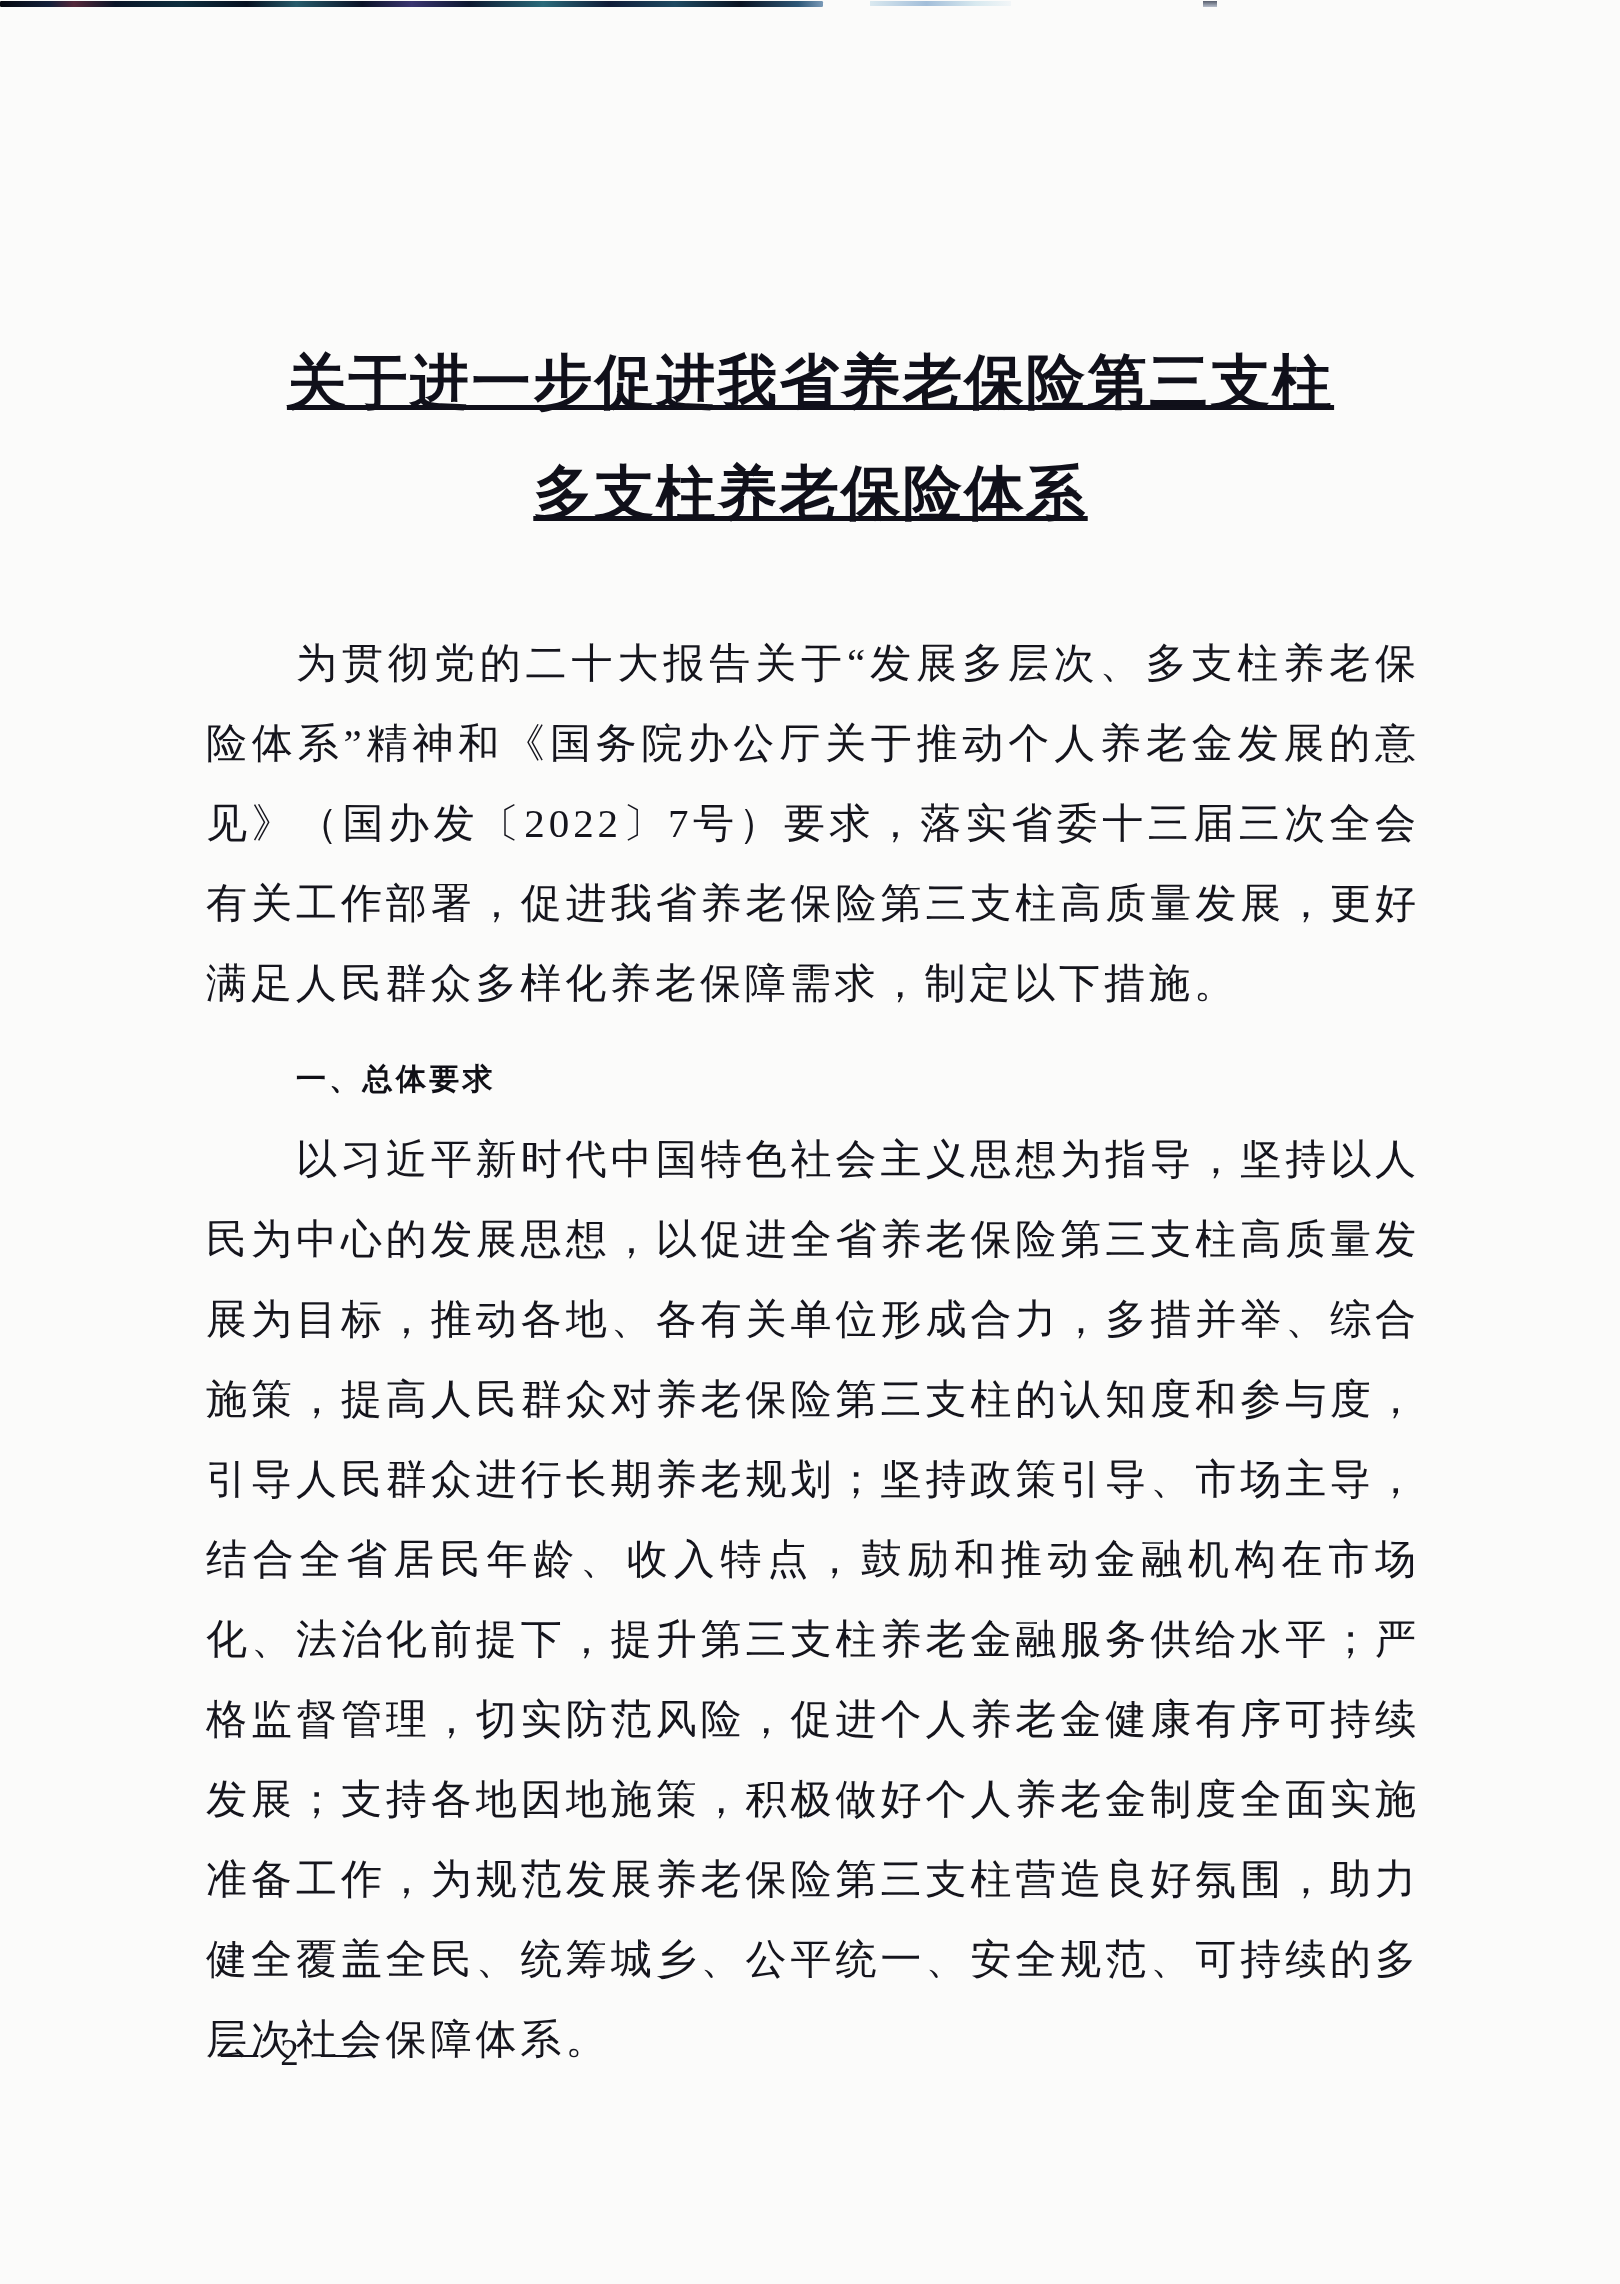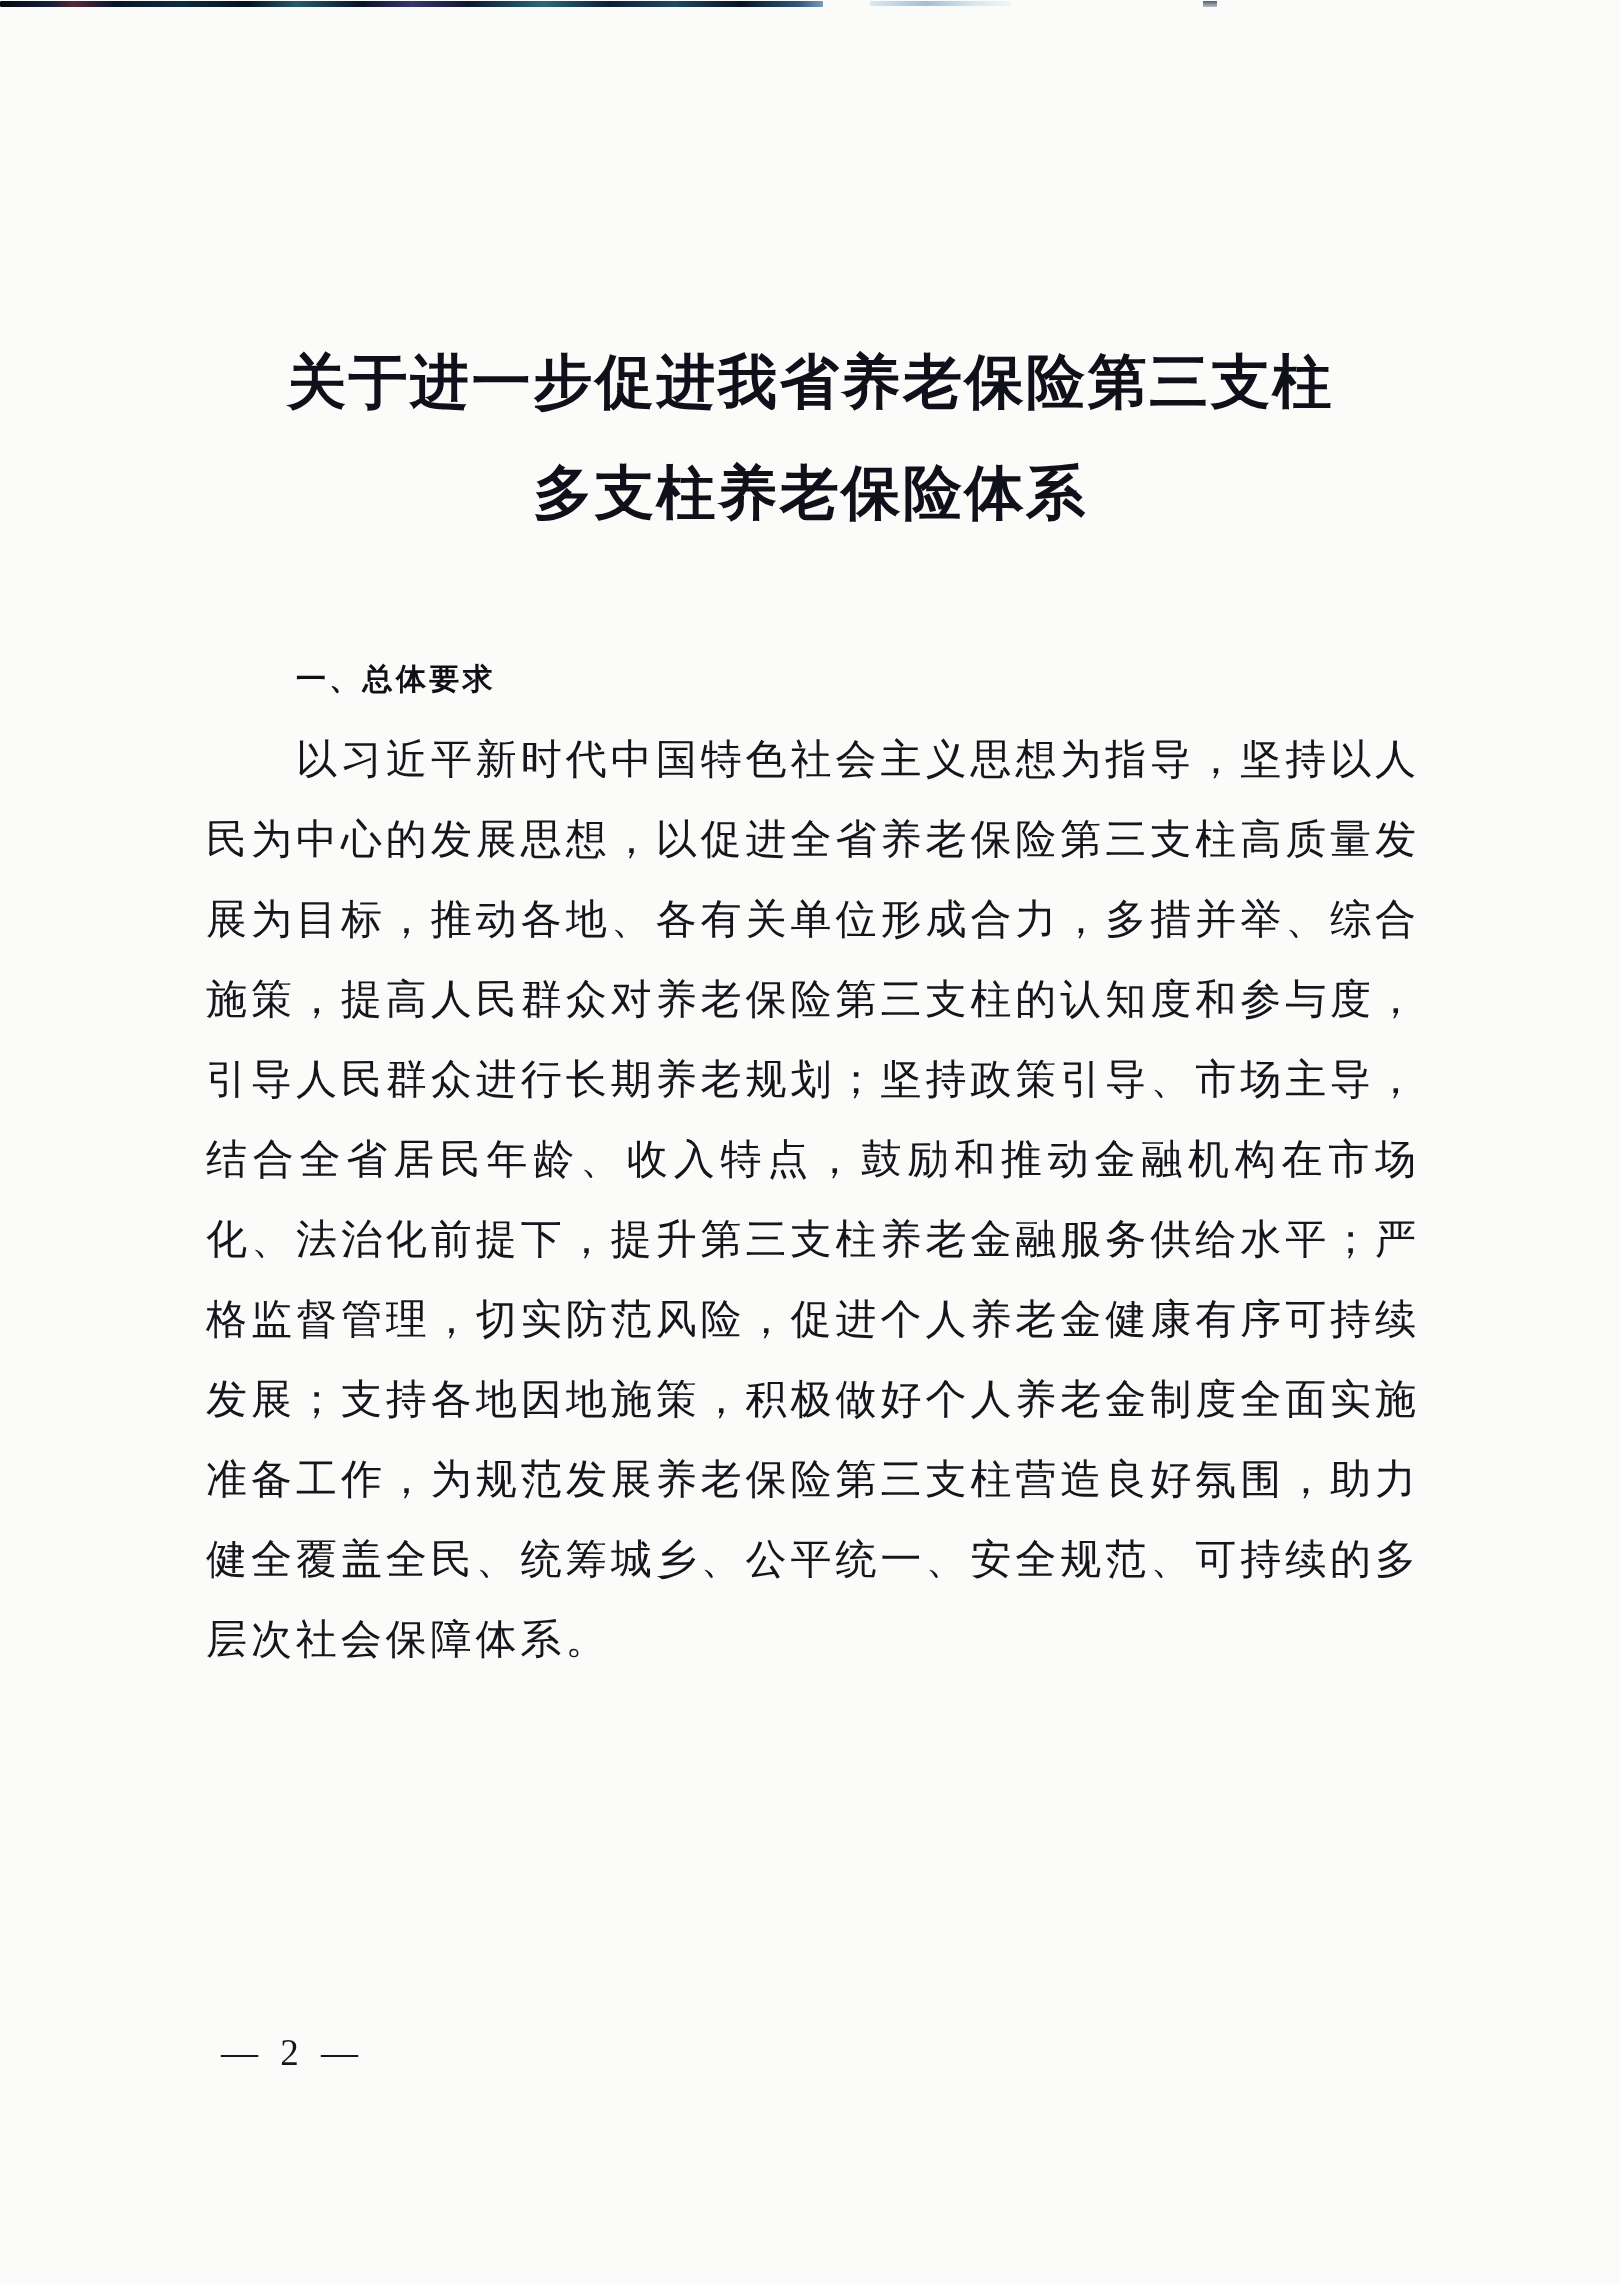--- a/index.html
+++ b/index.html
@@ -58,20 +58,21 @@
     width: 100%;
     text-align: center;
     color: #10101a;
     font-weight: 700;
   }
   .title-line {
     font-size: 59px;
     line-height: 111px;
     letter-spacing: 2.6px;
     white-space: nowrap;
+    text-decoration: underline;
   }
 
   
   .content {
     position: absolute;
     top: 623px;
     left: 206px;
     width: 1214px;
     color: #15151d;
     font-size: 41px;
@@ -114,20 +115,21 @@
   <div class="scan-strip-main"></div>
   <div class="scan-strip-faint"></div>
   <div class="scan-speck"></div>
 
   <div class="title-block">
     <div class="title-line">关于进一步促进我省养老保险第三支柱</div>
     <div class="title-line">多支柱养老保险体系</div>
   </div>
 
   <div class="content">
+    <p>为贯彻党的二十大报告关于“发展多层次、多支柱养老保险体系”精神和《国务院办公厅关于推动个人养老金发展的意见》（国办发〔2022〕7号）要求，落实省委十三届三次全会有关工作部署，促进我省养老保险第三支柱高质量发展，更好满足人民群众多样化养老保障需求，制定以下措施。</p>
     <h2 class="section-heading">一、总体要求</h2>
     <p>以习近平新时代中国特色社会主义思想为指导，坚持以人民为中心的发展思想，以促进全省养老保险第三支柱高质量发展为目标，推动各地、各有关单位形成合力，多措并举、综合施策，提高人民群众对养老保险第三支柱的认知度和参与度，引导人民群众进行长期养老规划；坚持政策引导、市场主导，结合全省居民年龄、收入特点，鼓励和推动金融机构在市场化、法治化前提下，提升第三支柱养老金融服务供给水平；严格监督管理，切实防范风险，促进个人养老金健康有序可持续发展；支持各地因地施策，积极做好个人养老金制度全面实施准备工作，为规范发展养老保险第三支柱营造良好氛围，助力健全覆盖全民、统筹城乡、公平统一、安全规范、可持续的多层次社会保障体系。</p>
   </div>
 
   <div class="page-number">— 2 —</div>
 
 </div>
 
 
 </body></html>

